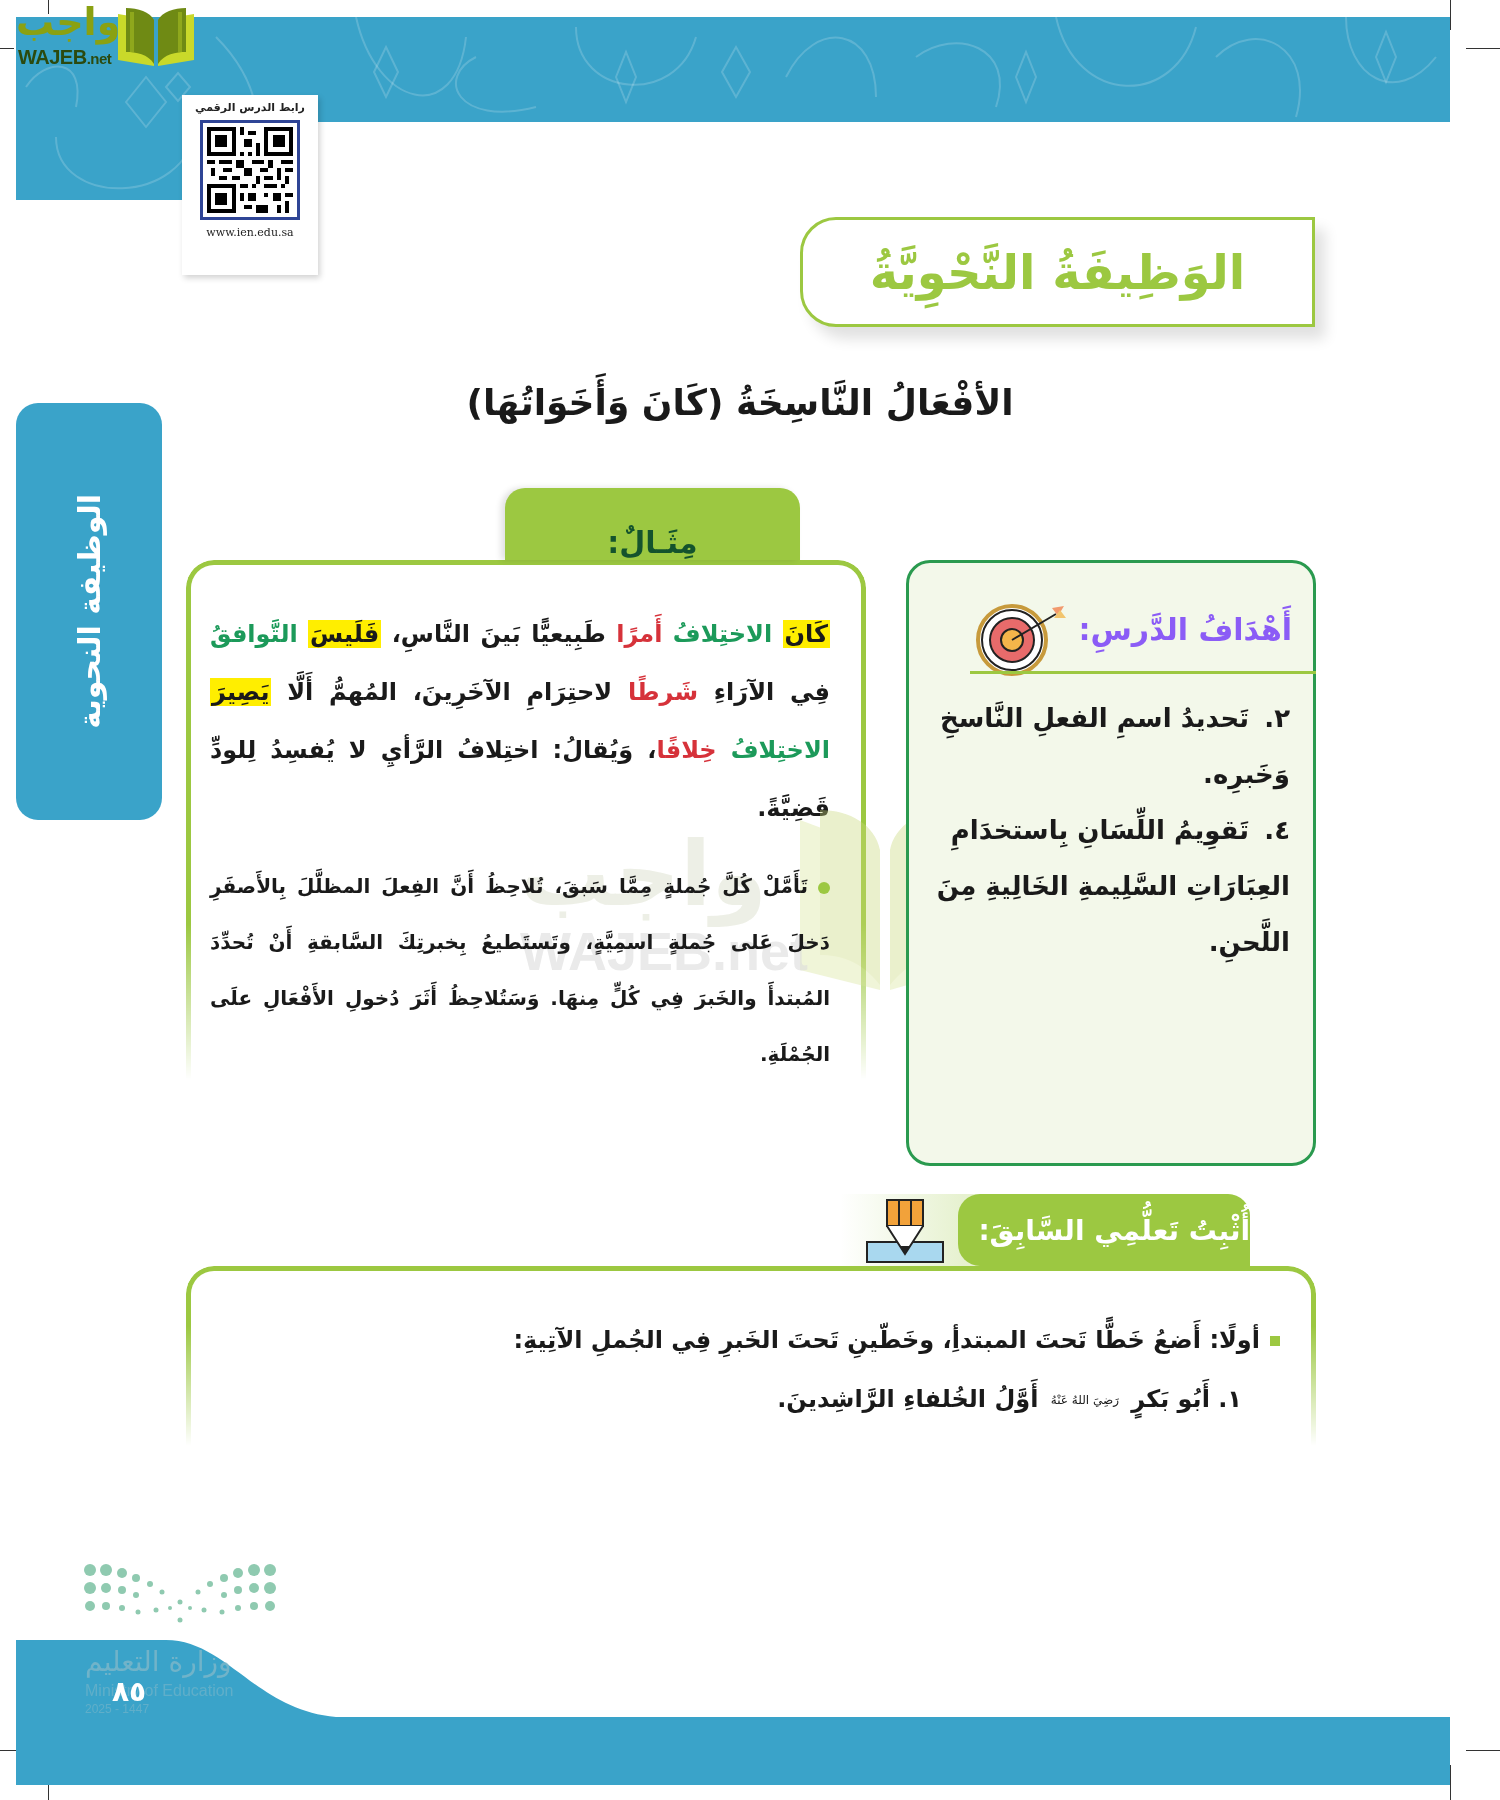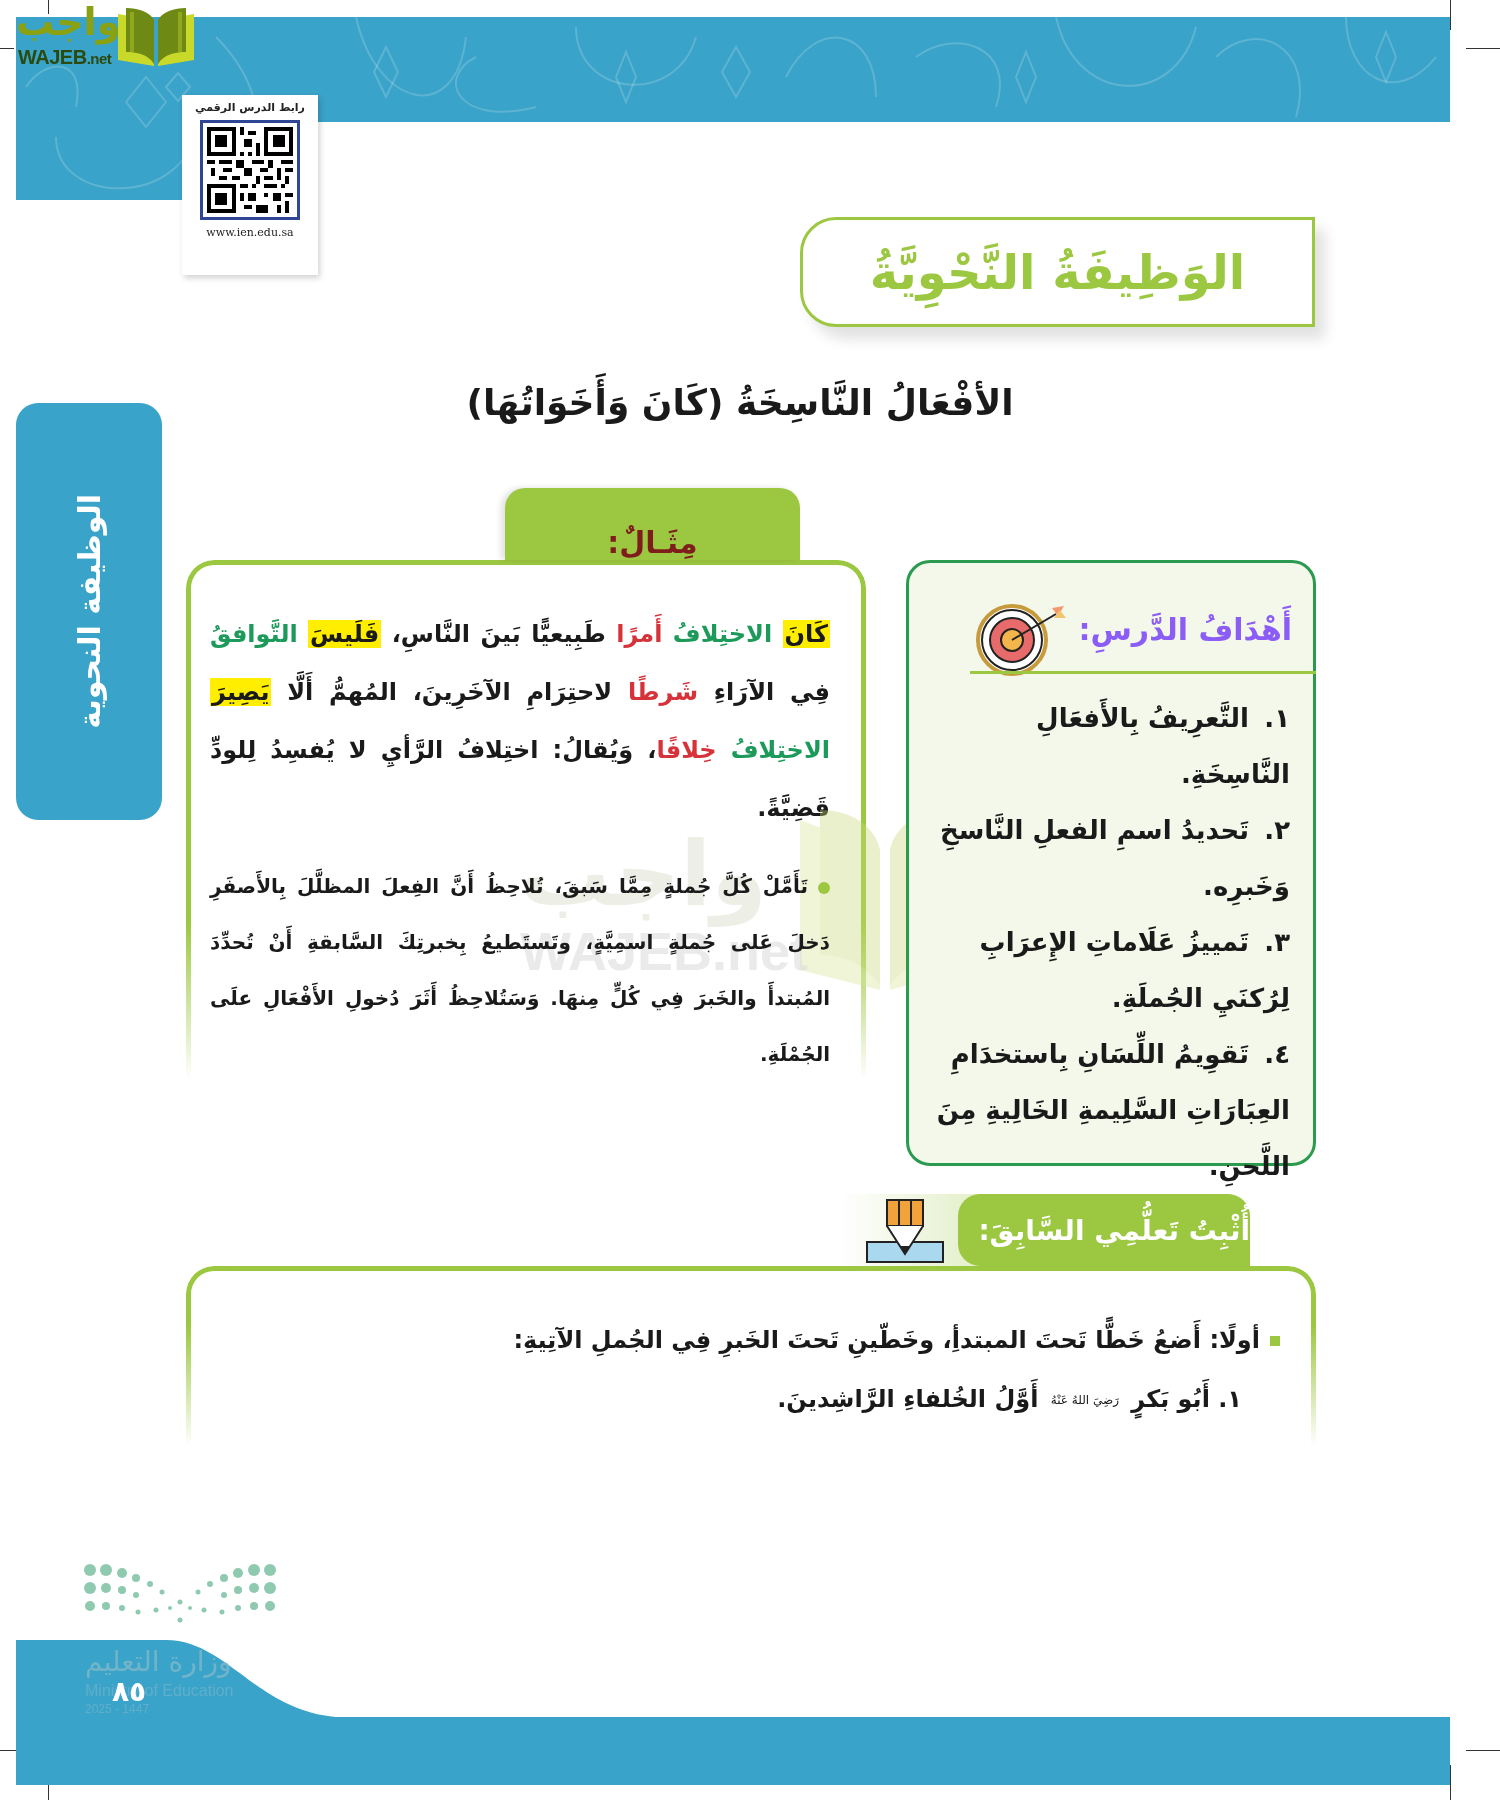--- a/index.html
+++ b/index.html
@@ -32,21 +32,21 @@
   .title-text { font-size: 48px; font-weight: bold; color: #9cc841; direction: rtl; }
 
   .subtitle { left: 300px; top: 382px; width: 880px; text-align: center; font-size: 36px; font-weight: bold; direction: rtl; color: #1a1a1a; }
 
   
   .side-tab { left: 16px; top: 403px; width: 146px; height: 417px; background: #3aa3c9; border-radius: 22px; display: flex; align-items: center; justify-content: center; }
   .side-tab-text { writing-mode: vertical-rl; transform: rotate(180deg); color: #fff; font-size: 30px; font-weight: bold; direction: rtl; }
 
   
   .example-pill { left: 505px; top: 488px; width: 295px; height: 72px; background: #9cc841; border-radius: 20px 20px 0 0; display: flex; align-items: center; justify-content: center; box-shadow: -4px 0 6px rgba(0,0,0,0.12); }
-  .example-pill span { color: #7f1d1d; font-size: 30px; font-weight: bold; direction: rtl; margin-top: 37px; }
+  .example-pill span { color: #14532d; font-size: 30px; font-weight: bold; direction: rtl; margin-top: 37px; }
   .example-box { left: 186px; top: 560px; width: 680px; height: 520px; border: 5px solid #9cc841; border-bottom: none; border-radius: 28px 28px 0 0;
     -webkit-mask-image: linear-gradient(#000 70%, rgba(0,0,0,0.0) 100%); }
   .example-text { left: 210px; top: 605px; width: 620px; direction: rtl; text-align: justify; font-size: 24px; font-weight: bold; line-height: 58px; }
   .hl { background: #ffee00; padding: 0 2px; }
   .grn { color: #1c9a5a; }
   .red { color: #d6323a; }
   .note { left: 210px; top: 858px; width: 620px; direction: rtl; text-align: justify; font-size: 20px; font-weight: bold; line-height: 56px; }
   .bullet { display: inline-block; width: 12px; height: 12px; border-radius: 50%; background: #9cc841; margin-left: 10px; vertical-align: middle; }
 
   
@@ -241,23 +241,21 @@
     <circle cx="38" cy="40" r="30" fill="none" stroke="#222" stroke-width="2"></circle>
     <circle cx="38" cy="40" r="22" fill="#e86b6b" stroke="#222" stroke-width="2"></circle>
     <circle cx="38" cy="40" r="11" fill="#f4b54a" stroke="#222" stroke-width="2"></circle>
     <line x1="38" y1="40" x2="82" y2="14" stroke="#222" stroke-width="2"></line>
     <path d="M78 8 L90 6 L84 16 Z" fill="#f29a6e"></path>
     <path d="M80 18 L92 18 L86 10 Z" fill="#f2c56e"></path>
   </svg>
 </div>
 <div class="abs obj-rule"></div>
 <ol class="abs obj-list">
-  <li><span class="obj-num">١.</span> <span>التَّعرِيفُ بِالأَفعَالِ النَّاسِخَةِ.</span></li>
   <li><span class="obj-num">٢.</span> <span>تَحديدُ اسمِ الفعلِ النَّاسخِ وَخَبرِه.</span></li>
-  <li><span class="obj-num">٣.</span> <span>تَمييزُ عَلَاماتِ الإِعرَابِ لِرُكنَيِ الجُملَةِ.</span></li>
   <li><span class="obj-num">٤.</span> <span>تَقوِيمُ اللِّسَانِ بِاستخدَامِ العِبَارَاتِ السَّلِيمةِ الخَالِيةِ مِنَ اللَّحنِ.</span></li>
 </ol>
 
 <div class="abs prior-bar"></div>
 <div class="abs prior-pill">
   <span>أُثْبِتُ تَعلُّمِي السَّابِقَ:</span>
 </div>
 <svg class="abs pencil" width="80" height="66" viewBox="0 0 80 66">
   <rect x="2" y="44" width="76" height="20" fill="#a9d8ef" stroke="#222" stroke-width="2"></rect>
   <rect x="22" y="2" width="36" height="26" fill="#f2a23a" stroke="#222" stroke-width="2"></rect>

